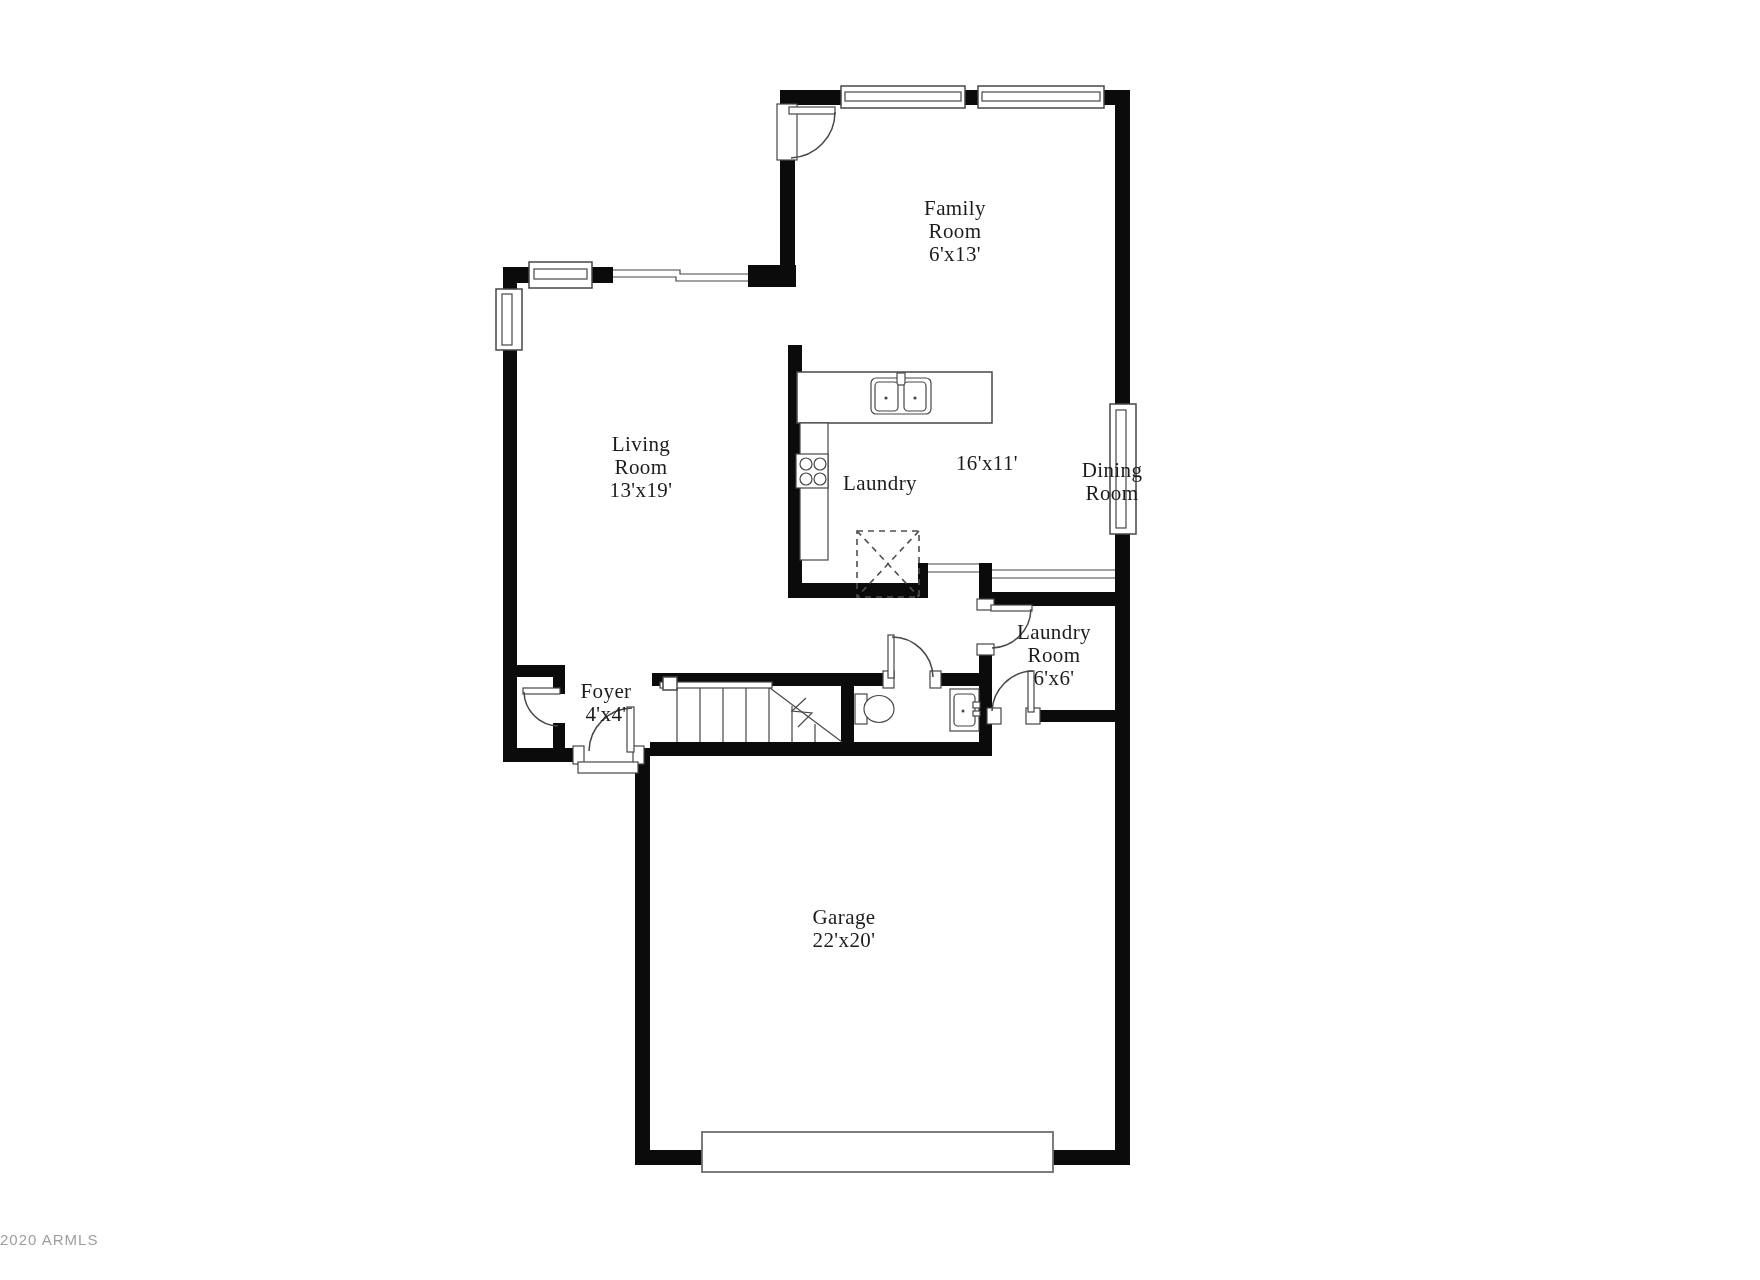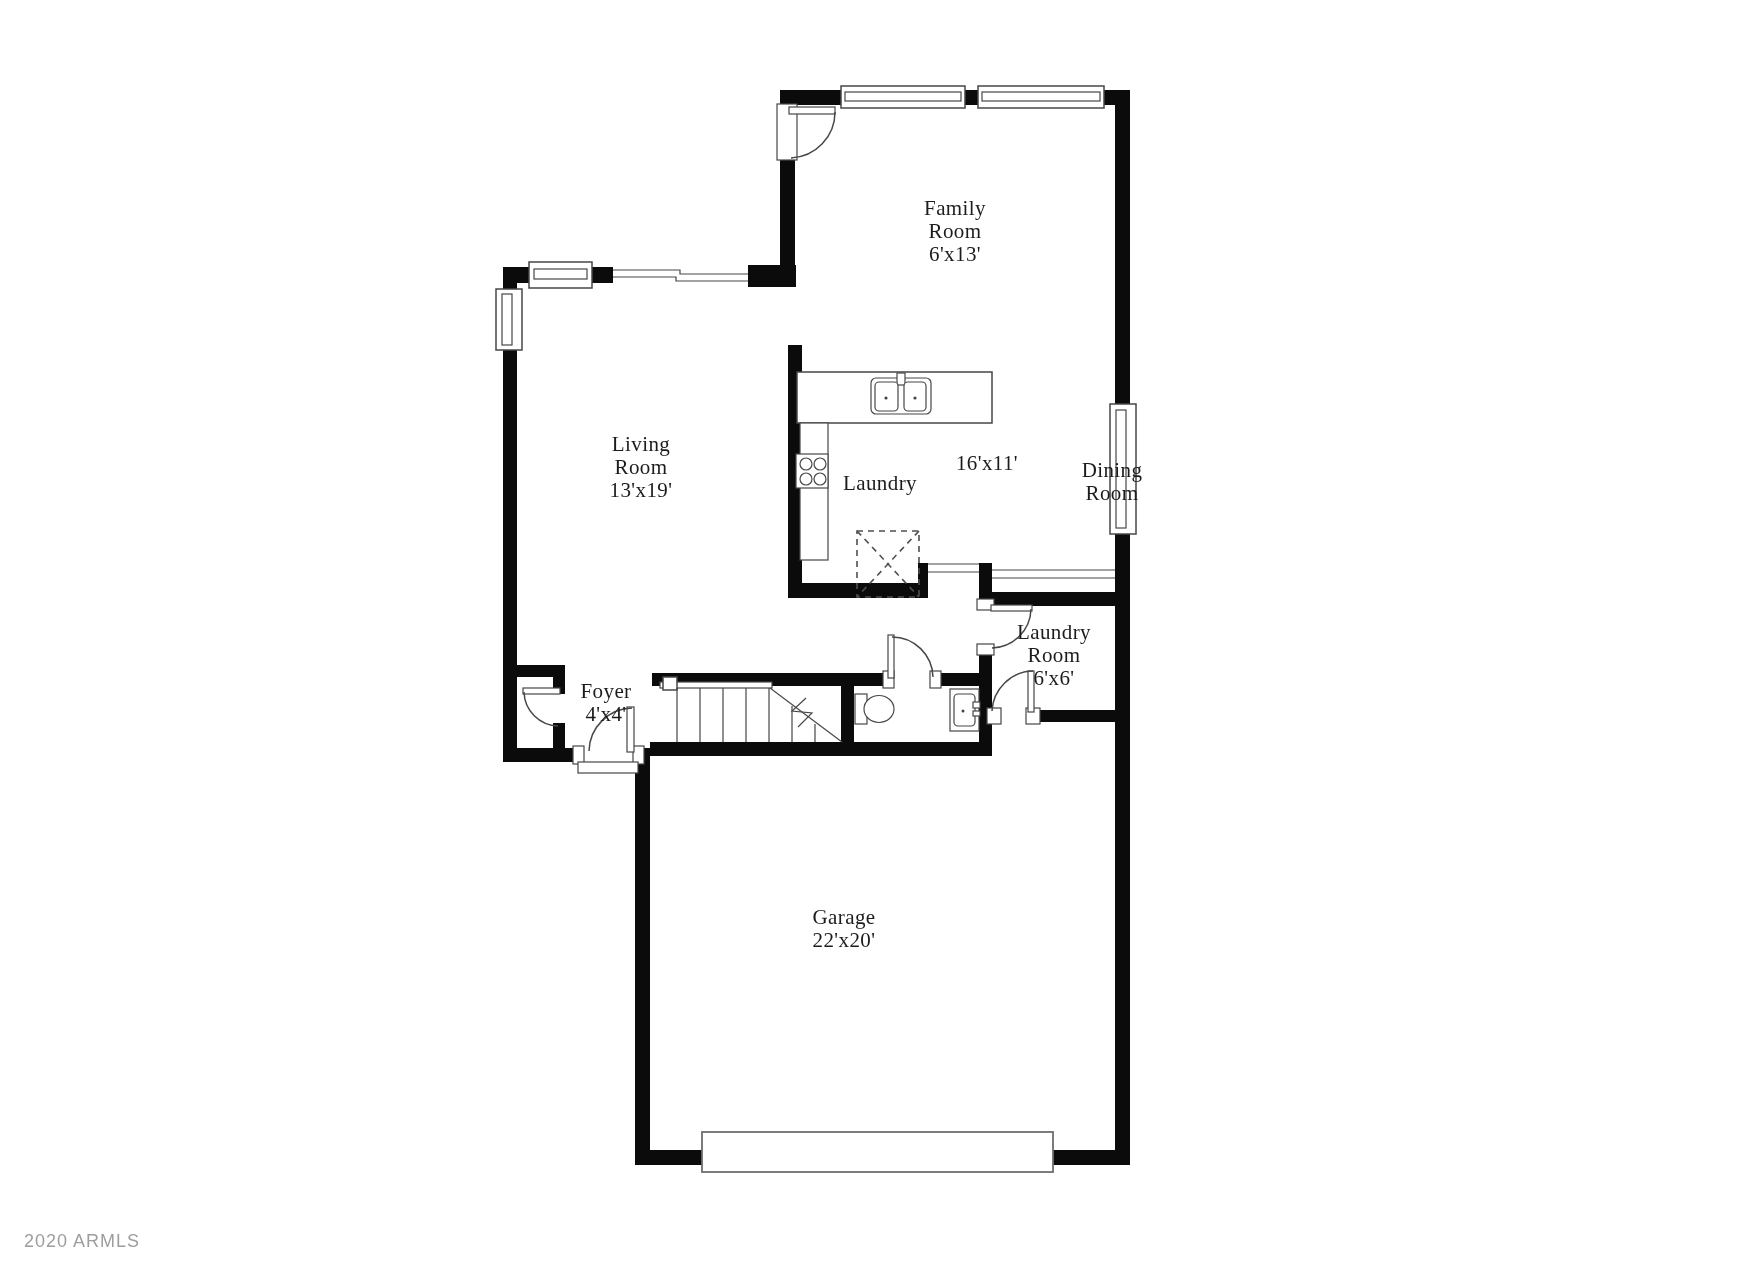--- a/index.html
+++ b/index.html
@@ -31,23 +31,23 @@
   .room-label .nowrap{white-space:nowrap;}
   #lbl-family{left:955px;top:231px;width:110px;}
   #lbl-living{left:641px;top:467px;width:95px;}
   #lbl-kitchen-name{left:880px;top:483px;}
   #lbl-kitchen-dims{left:987px;top:463px;}
   #lbl-dining{left:1112px;top:482px;width:100px;}
   #lbl-laundry{left:1054px;top:655px;width:110px;}
   #lbl-foyer{left:606px;top:691px;width:90px;margin-top:12px;}
   #lbl-garage{left:844px;top:929px;width:120px;}
   #watermark{
-    position:absolute;left:24px;top:1231px;
+    position:absolute;left:0;top:1231px;
     font-family:"Liberation Sans", sans-serif;
-    font-size:18px;letter-spacing:1px;color:var(--watermark);
+    font-size:15px;letter-spacing:1px;color:var(--watermark);
   }
 </style>
 </head>
 <body>
 
 <div id="canvas">
 
   <svg id="plan-svg" width="1760" height="1280" viewBox="0 0 1760 1280">
 
     <g>

